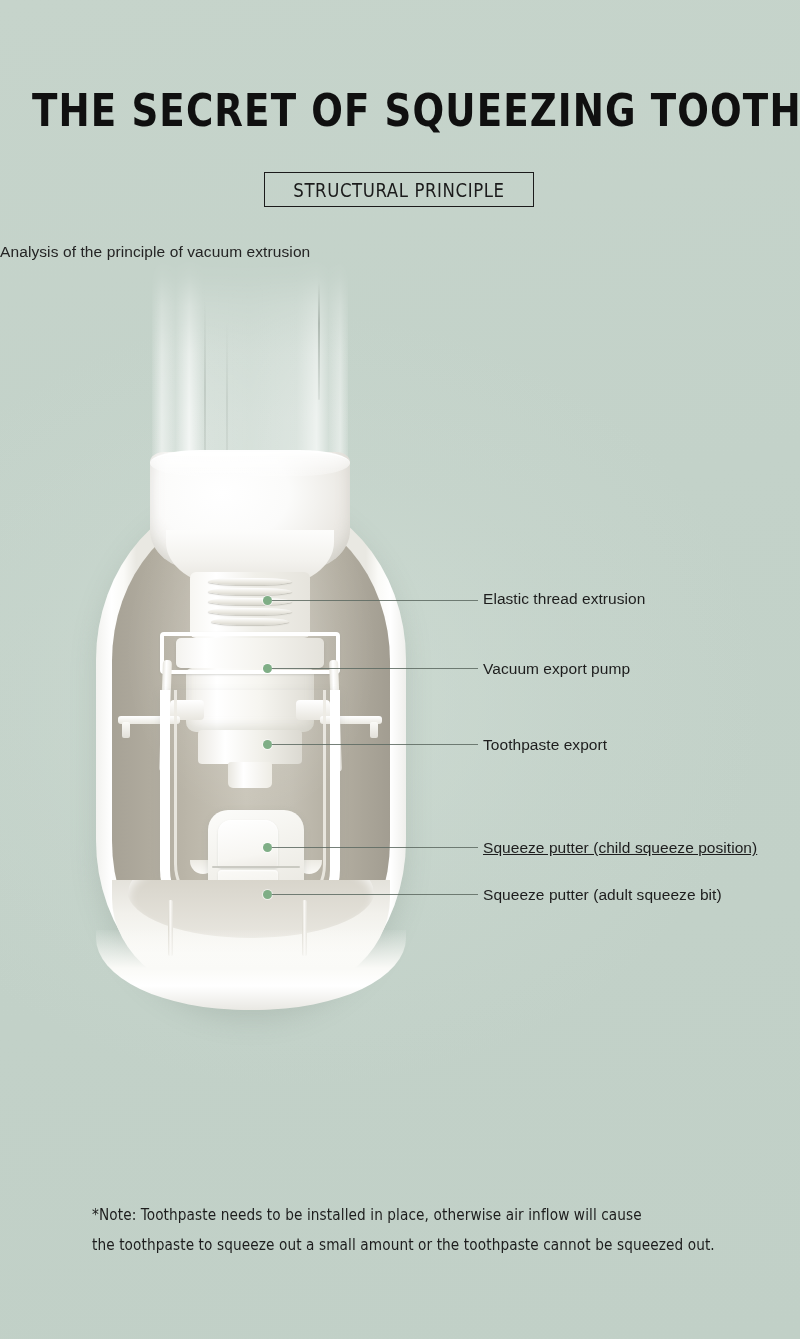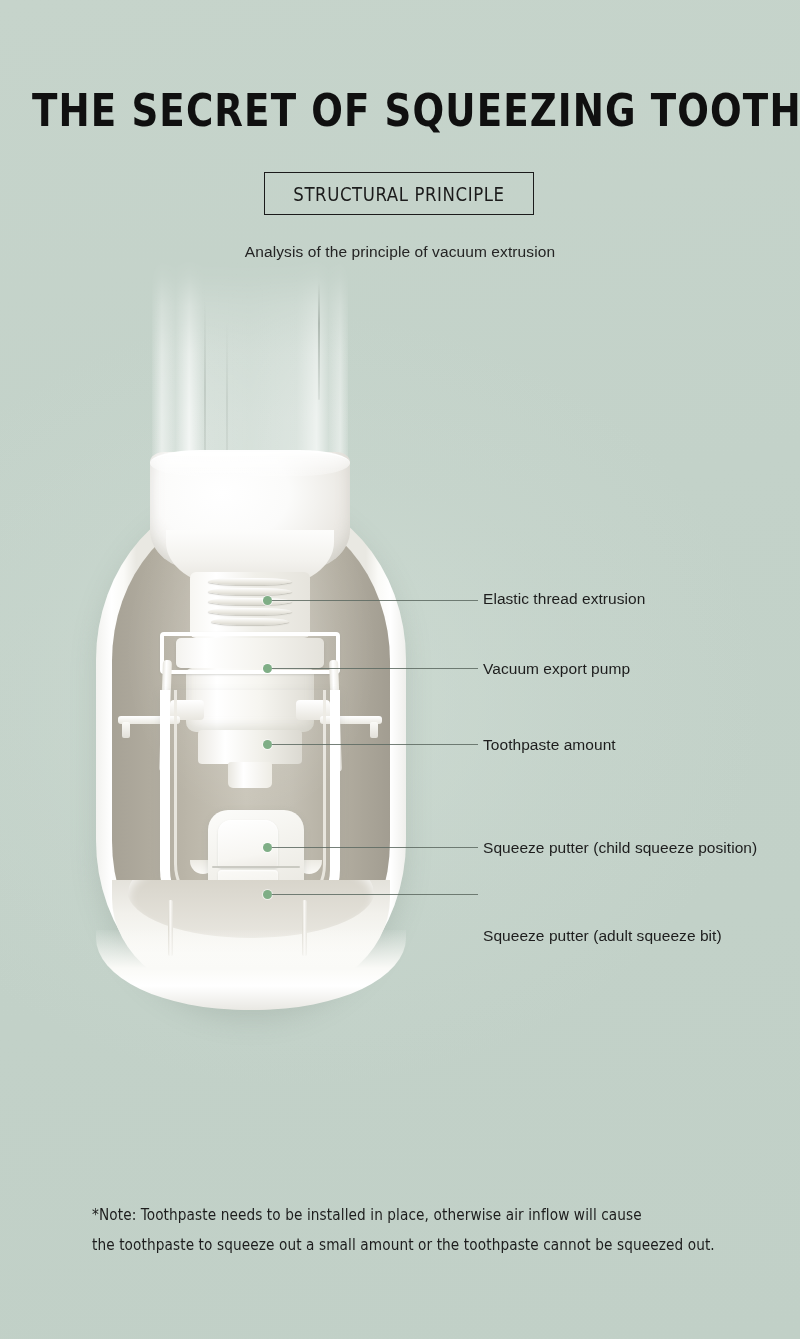--- a/index.html
+++ b/index.html
@@ -45,21 +45,21 @@
     transform: scaleX(0.92);
     transform-origin: center center;
     white-space: nowrap;
   }
 
   .subtitle-box {
     position: absolute;
     left: 264px;
     top: 172px;
     width: 270px;
-    height: 43px;
+    height: 35px;
     border: 1px solid #1b1b1b;
     box-sizing: border-box;
     display: flex;
     align-items: center;
     justify-content: center;
     background: transparent;
   }
   .subtitle-box-label {
     font-family: "Liberation Sans Narrow", "DejaVu Sans Condensed", "Liberation Sans", sans-serif;
     font-size: 19px;
@@ -68,21 +68,20 @@
     color: #1b1b1b;
     transform: scaleX(0.97);
     white-space: nowrap;
   }
 
   .lede {
     position: absolute;
     top: 243px;
     left: 0;
     width: 800px;
-    text-align: center;
     font-size: 15.5px;
     color: #242424;
     letter-spacing: 0.1px;
     white-space: nowrap;
   }
 
   
   #product {
     position: absolute;
     left: 0;
@@ -548,27 +547,27 @@
 
   <div id="callout-layer">
       <div class="callout-dot" style="left: 263px; top: 596px;"></div>
       <div class="callout-line" style="left: 272px; top: 600px; width: 206px;"></div>
       <div class="callout-label" style="left: 483px; top: 591px;">Elastic thread extrusion</div>
       <div class="callout-dot" style="left: 263px; top: 664px;"></div>
       <div class="callout-line" style="left: 272px; top: 668px; width: 206px;"></div>
       <div class="callout-label" style="left: 483px; top: 661px;">Vacuum export pump</div>
       <div class="callout-dot" style="left: 263px; top: 740px;"></div>
       <div class="callout-line" style="left: 272px; top: 744px; width: 206px;"></div>
-      <div class="callout-label" style="left: 483px; top: 737px;">Toothpaste amount</div>
+      <div class="callout-label" style="left: 483px; top: 737px;">Toothpaste export</div>
       <div class="callout-dot" style="left: 263px; top: 843px;"></div>
       <div class="callout-line" style="left: 272px; top: 847px; width: 206px;"></div>
-      <div class="callout-label" style="left: 483px; top: 840px;">Squeeze putter (child squeeze position)</div>
+      <div class="callout-label" style="left: 483px; top: 840px; text-decoration: underline;">Squeeze putter (child squeeze position)</div>
       <div class="callout-dot" style="left: 263px; top: 890px;"></div>
       <div class="callout-line" style="left: 272px; top: 894px; width: 206px;"></div>
-      <div class="callout-label" style="left: 483px; top: 887px; margin-top: 41px;">Squeeze putter (adult squeeze bit)</div>
+      <div class="callout-label" style="left: 483px; top: 887px;">Squeeze putter (adult squeeze bit)</div>
     </div>
 
   <div class="footnote">
     <div>*Note: Toothpaste needs to be installed in place, otherwise air inflow will cause</div>
     <div>the toothpaste to squeeze out a small amount or the toothpaste cannot be squeezed out.</div>
   </div>
 
 </div>
 
 </body></html>

